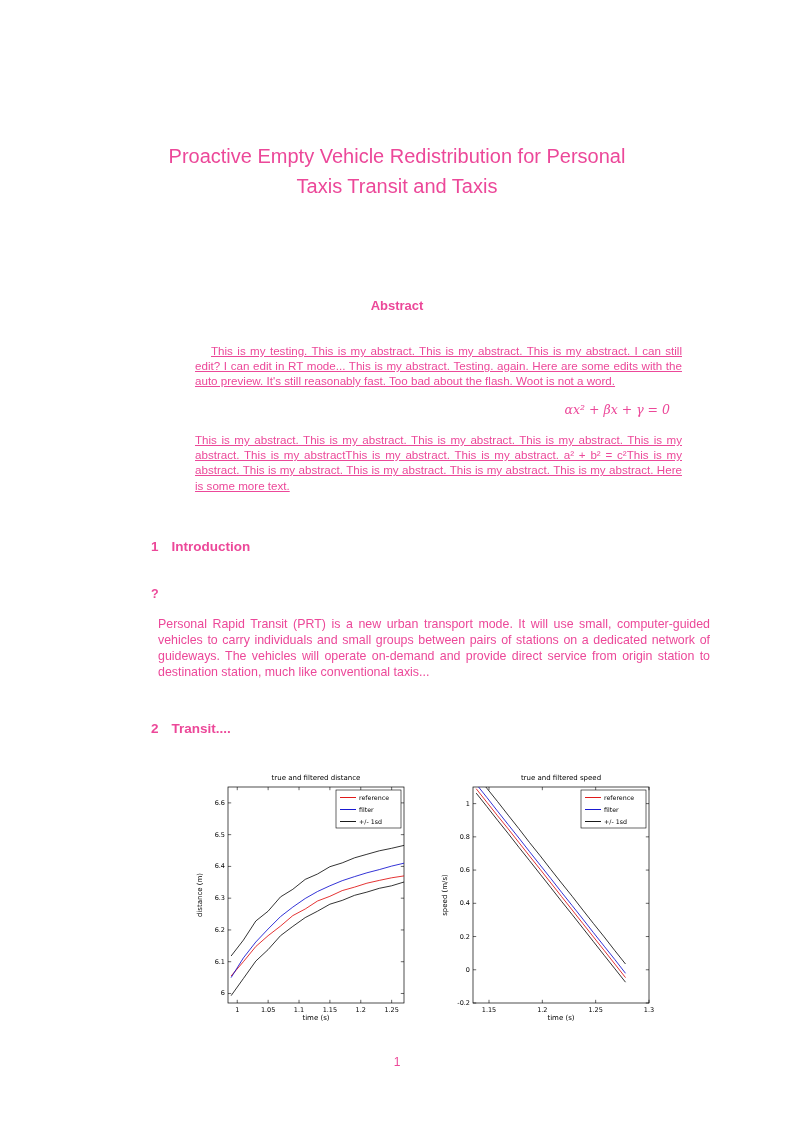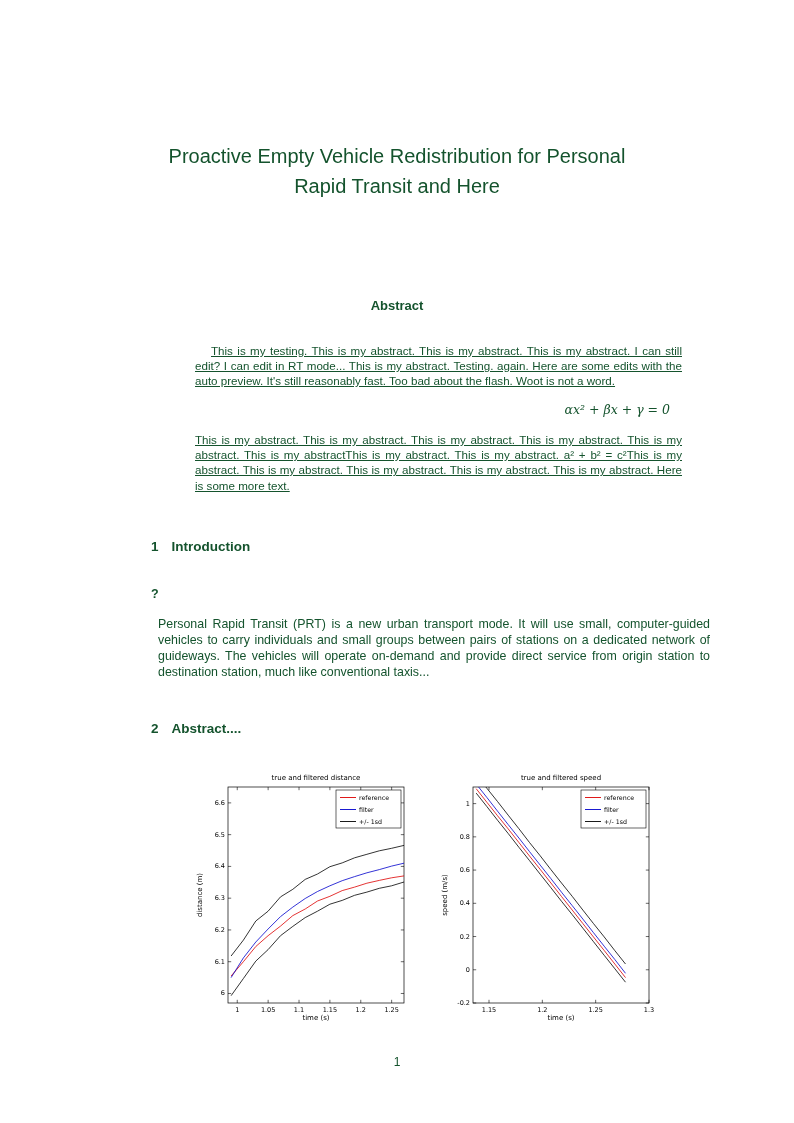--- a/index.html
+++ b/index.html
@@ -1,18 +1,18 @@
 <!DOCTYPE html>
 <html><head>
 <meta charset="utf-8">
 <style>
   html,body { margin:0; padding:0; background:#ffffff; }
   .page {
     position:relative; width:786px; height:1123px; background:#ffffff;
-    font-family:"Liberation Sans", sans-serif; color:#14532d; overflow:hidden;
+    font-family:"Liberation Sans", sans-serif; color:#ec4899; overflow:hidden;
   }
   .title {
     position:absolute; top:141px; left:0; width:794px; text-align:center;
     font-size:20px; line-height:30px; font-weight:400; margin:0;
   }
   .abstract-heading {
     position:absolute; top:298px; left:0; width:794px; text-align:center;
     font-size:13px; font-weight:700;
   }
   .abs-p {
@@ -47,39 +47,39 @@
     position:absolute; top:1055px; left:0; width:794px; text-align:center;
     font-size:12px;
   }
 </style>
 </head>
 <body>
 
 <div class="page">
 
   <h1 class="title"><span>Proactive Empty Vehicle Redistribution for Personal</span><br>
-    <span>Rapid Transit and Here</span>
+    <span>Taxis Transit and Taxis</span>
   </h1>
 
   <div class="abstract-heading">Abstract</div>
 
   <p class="abs-p first">This is my testing. This is my abstract. This is my abstract. This is my abstract. I can still edit? I can edit in RT mode... This is my abstract. Testing. again. Here are some edits with the auto preview. It's still reasonably fast. Too bad about the flash. Woot is not a word.</p>
 
   <div class="equation">αx² + βx + γ = 0</div>
 
   <p class="abs-p second">This is my abstract. This is my abstract. This is my abstract. This is my abstract. This is my abstract. This is my abstractThis is my abstract. This is my abstract. a² + b² = c²This is my abstract. This is my abstract. This is my abstract. This is my abstract. This is my abstract. Here is some more text.</p>
 
   <h2 class="sec-h one"><span class="sec-num">1</span><span>Introduction</span>
   </h2>
 
   <p class="note">?</p>
 
   <p class="body-p">Personal Rapid Transit (PRT) is a new urban transport mode. It will use small, computer-guided vehicles to carry individuals and small groups between pairs of stations on a dedicated network of guideways. The vehicles will operate on-demand and provide direct service from origin station to destination station, much like conventional taxis...</p>
 
-  <h2 class="sec-h two"><span class="sec-num">2</span><span>Abstract....</span>
+  <h2 class="sec-h two"><span class="sec-num">2</span><span>Transit....</span>
   </h2>
 
   <div id="chart0" class="chart left"><svg width="230" height="253" viewBox="0 0 230 253">
         <defs>
           <clipPath id="clip0">
             <rect x="35" y="17" width="176" height="216"></rect>
           </clipPath>
         </defs>
         <rect x="35" y="17" width="176" height="216" fill="#fff" stroke="#000" stroke-width="0.7"></rect>
         <line x1="44.26315789473685" y1="233" x2="44.26315789473685" y2="229.8" stroke="#000" stroke-width="0.6"></line>

